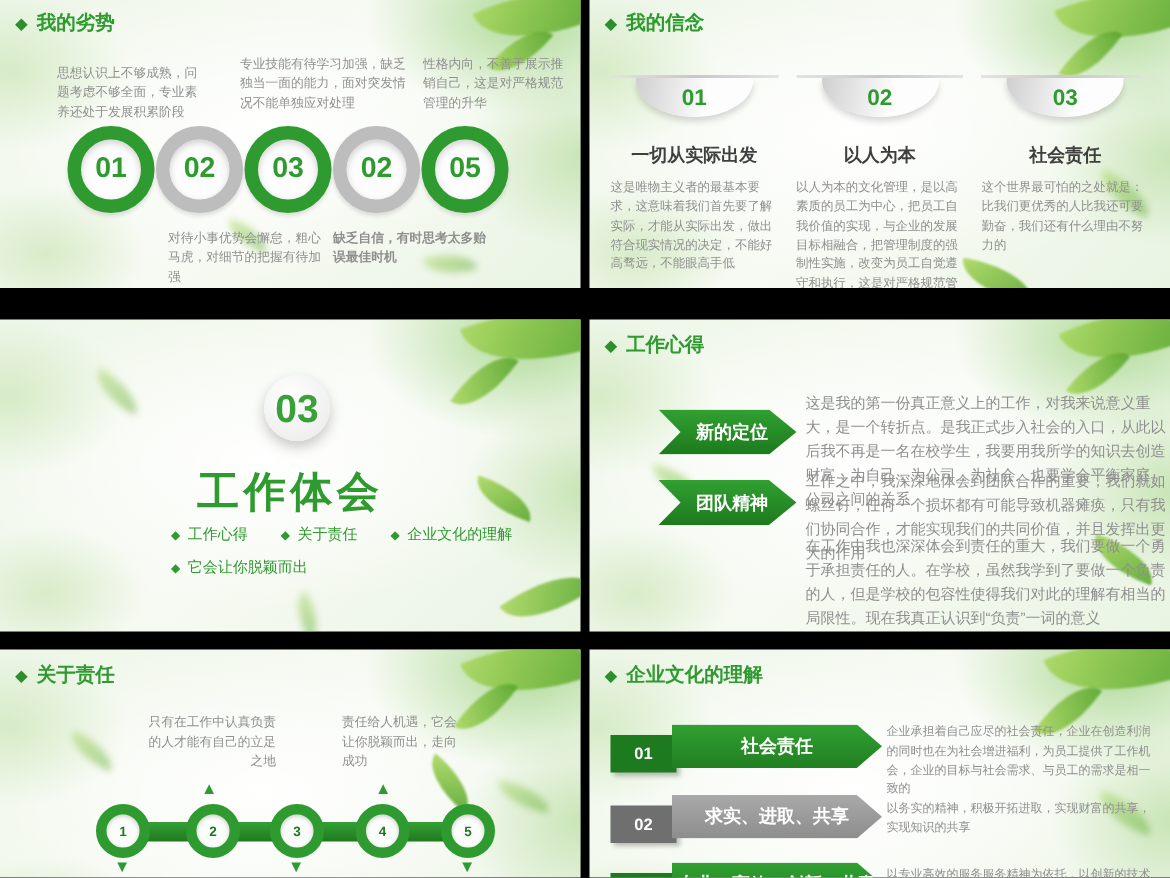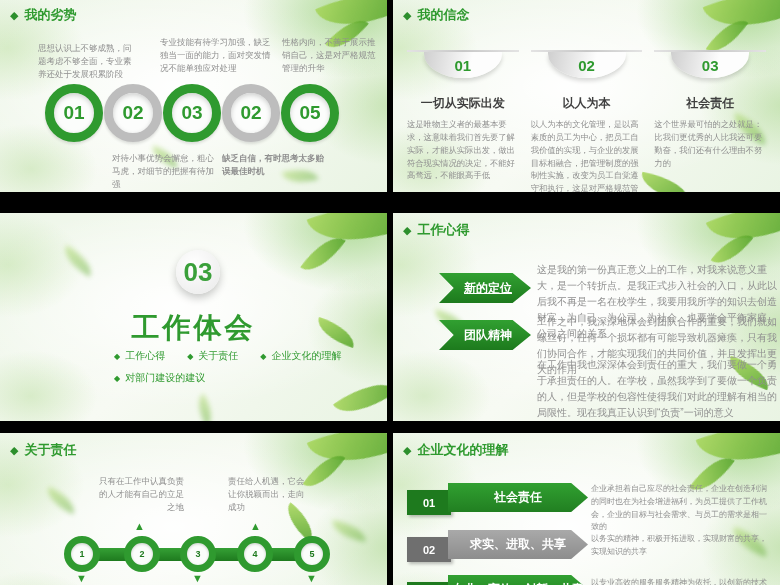--- a/index.html
+++ b/index.html
@@ -146,36 +146,36 @@
           <span>关于责任</span>
         </span>
       <span class="bi">
           <span class="dia">◆</span>
           <span>企业文化的理解</span>
         </span>
     </div>
     <div class="row">
       <span class="bi">
           <span class="dia">◆</span>
-          <span>对部门建设的建议</span>
+          <span>它会让你脱颖而出</span>
         </span>
     </div>
   </div>
 </div>
 
 <div class="slide" style="left:393px;top:213px;height:208px;">
   <div class="leaf" style="right:-10px;top:-8px;width:80px;height:38px;transform:rotate(-24deg);"></div>
   <div class="leaf" style="right:26px;top:26px;width:44px;height:20px;transform:rotate(-52deg);"></div>
   <div class="leaf soft" style="left:40px;top:100px;width:34px;height:15px;transform:rotate(15deg);"></div>
   <div class="leaf" style="right:8px;top:150px;width:46px;height:20px;transform:rotate(20deg);"></div>
   <div class="hd" style="top:8px;">
     <span class="dia">◆</span>
     <span>工作心得</span>
   </div>
-  <div class="chev" style="top:60px;text-decoration:underline;">新的定位</div>
+  <div class="chev" style="top:60px;">新的定位</div>
   <div class="chev" style="top:107px;">团队精神</div>
   <div class="para" style="top:49px;">这是我的第一份真正意义上的工作，对我来说意义重大，是一个转折点。是我正式步入社会的入口，从此以后我不再是一名在校学生，我要用我所学的知识去创造财富，为自己，为公司，为社会。也要学会平衡家庭、公司之间的关系</div>
   <div class="para" style="top:101px;">工作之中，我深深地体会到团队合作的重要，我们就如螺丝钉，任何一个损坏都有可能导致机器瘫痪，只有我们协同合作，才能实现我们的共同价值，并且发挥出更大的作用</div>
   <div class="para" style="top:144px;">在工作中我也深深体会到责任的重大，我们要做一个勇于承担责任的人。在学校，虽然我学到了要做一个负责的人，但是学校的包容性使得我们对此的理解有相当的局限性。现在我真正认识到“负责”一词的意义</div>
 </div>
 
 <div class="slide" style="left:0;top:433px;height:208px;">
   <div class="leaf" style="right:-12px;top:-8px;width:88px;height:40px;transform:rotate(-22deg);"></div>
   <div class="leaf" style="right:40px;top:28px;width:46px;height:20px;transform:rotate(-55deg);"></div>
   <div class="leaf soft" style="left:44px;top:60px;width:34px;height:15px;transform:rotate(25deg);"></div>

